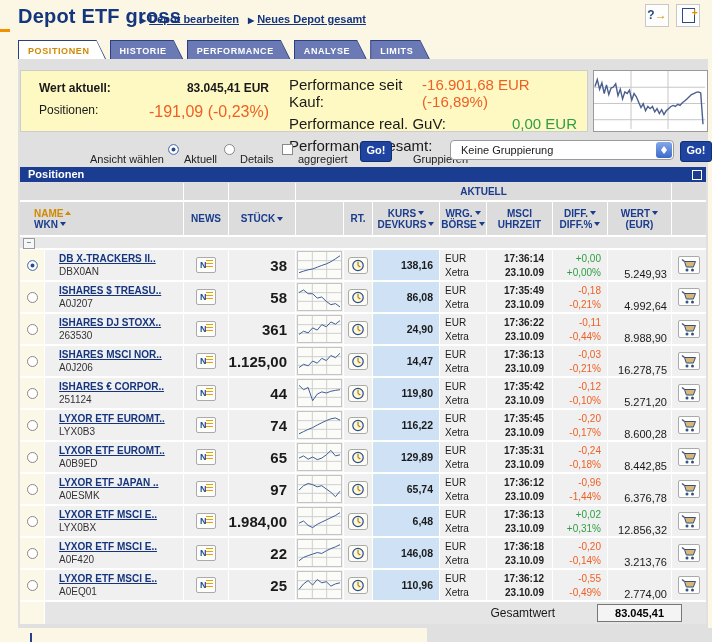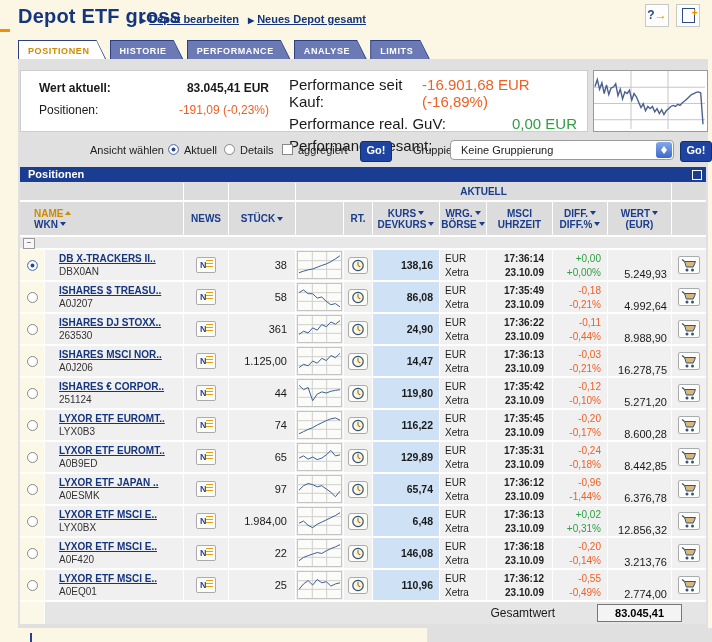--- a/index.html
+++ b/index.html
@@ -16,34 +16,34 @@
   
   .tabs{position:absolute;left:18px;top:40px;display:flex;gap:3px;}
   .tab-outer{clip-path:polygon(0 0,calc(100% - 10px) 0,100% 100%,0 100%);background:#2a4083;padding:1px 1px 0 1px;cursor:pointer;}
   .tab{clip-path:polygon(0 0,calc(100% - 9px) 0,100% 100%,0 100%);background:#6b7ab5;color:#fff;font-size:9px;font-weight:bold;letter-spacing:.6px;padding:5px 16px 4px 9px;}
   .tab-outer.active .tab{background:#fff;color:#d08a00;}
   
   .content{position:absolute;left:18px;top:59px;width:690px;height:569px;background:#e0e0e0;}
   .bottom-gray{position:absolute;left:427px;top:628px;width:285px;height:14px;background:#e0e0e0;}
   .bottom-tick{position:absolute;left:30px;top:633px;width:2px;height:9px;background:#26408f;}
   
-  .sumbox{position:absolute;left:2px;top:11px;width:566px;height:60px;background:#ffffff;border:1px solid #cdcdcd;}
+  .sumbox{position:absolute;left:2px;top:11px;width:566px;height:60px;background:#fef9c3;border:1px solid #cdcdcd;}
   .sum-left{position:absolute;left:18px;top:10px;width:230px;font-size:12px;color:#1a1a1a;}
   .sum-row{display:flex;justify-content:space-between;margin-bottom:8px;}
   .sum-label{font-weight:bold;}
   .sum-label.normal{font-weight:normal;}
   .sum-val{font-weight:bold;}
   .sum-right{position:absolute;left:268px;top:5px;width:288px;font-size:15px;color:#1a1a1a;}
   .perf-row{display:flex;justify-content:space-between;margin-bottom:5px;}
   .neg{color:#ee5f24;font-weight:normal;}
   .pos{color:#2f9e44;}
   .minichart{position:absolute;left:575px;top:11px;width:113px;height:60px;background:#fff;border:1px solid #9a9a9a;}
   
   .controls{position:absolute;left:0;top:80px;width:690px;height:24px;font-size:11px;color:#222;}
-  .controls .lbl{position:absolute;top:5px;}
+  .controls .lbl{position:absolute;top:14px;}
   .ctl-radio,.ctl-check{position:absolute;top:5px;width:11px;height:11px;margin:0;appearance:none;-webkit-appearance:none;background:#fff;border:1px solid #888;cursor:pointer;}
   .ctl-radio{border-radius:50%;}
   .ctl-radio:checked{box-shadow:inset 0 0 0 2.5px #fff;background:#2a4a8a;border-color:#6a8ac2;}
   .go-btn{position:absolute;top:2px;width:30px;height:19px;background:#1e43a0;color:#fff;border:1px solid #12306e;border-radius:3px;font-size:11px;font-weight:bold;text-align:center;line-height:17px;cursor:pointer;}
   .select{position:absolute;left:432px;top:1px;width:224px;height:20px;background:#fff;border:1px solid #9a9a9a;border-radius:4px;font-size:11px;line-height:18px;padding-left:10px;box-sizing:border-box;cursor:pointer;}
   .stepper{position:absolute;right:1px;top:1px;width:16px;height:16px;border-radius:3px;background:linear-gradient(#85a8ea,#3b6bc9);display:flex;flex-direction:column;align-items:center;justify-content:center;gap:1px;}
   .stp-up{width:0;height:0;border:3px solid transparent;border-bottom:4px solid #fff;margin-bottom:-1px;}
   .stp-dn{width:0;height:0;border:3px solid transparent;border-top:4px solid #fff;margin-top:0px;}
   
   .panelbar{position:absolute;left:2px;top:108px;width:686px;height:15px;background:#1b3d91;color:#fff;font-size:11px;font-weight:bold;line-height:15px;padding-left:8px;box-sizing:border-box;}
@@ -68,21 +68,21 @@
   .c-radio{background:#fbf8e8;display:flex;align-items:center;justify-content:center;}
   .row-radio{appearance:none;-webkit-appearance:none;width:11px;height:11px;border-radius:50%;border:1px solid #888;background:#fff;margin:0;cursor:pointer;}
   .row-radio:checked{background:#2a4a8a;box-shadow:inset 0 0 0 2.5px #fff;border-color:#6a8ac2;}
   .c-name{padding:3px 2px 0 14px;}
   .pos-link{color:#15357e;font-weight:bold;text-decoration:underline;cursor:pointer;display:block;white-space:nowrap;}
   .wkn{color:#333;margin-top:2px;}
   .c-news{display:flex;align-items:center;justify-content:center;}
   .newsbtn{position:relative;width:20px;height:16px;background:#fdfdfb;border:1px solid #aaa;border-radius:2px;cursor:pointer;}
   .nletter{position:absolute;left:3px;top:2px;font-size:9px;font-weight:bold;color:#2a4a8a;}
   .nlines{position:absolute;right:2px;top:2px;width:7px;height:7px;background:repeating-linear-gradient(#e8a000 0 1px,transparent 1px 3px);}
-  .c-stueck{display:flex;align-items:center;justify-content:flex-end;padding-right:8px;font-size:11px;}
+  .c-stueck{display:flex;align-items:center;justify-content:flex-end;padding-right:8px;font-size:15px;font-weight:bold;}
   .c-chart{display:flex;align-items:center;justify-content:center;}
   .sparkbox{background:#fbfbf8;border:1px solid #c4c4c4;line-height:0;}
   .c-rt{display:flex;align-items:center;justify-content:center;}
   .clockbtn{width:20px;height:17px;background:#fdfdf3;border:1px solid #aaa;border-radius:3px;padding:0;line-height:0;cursor:pointer;}
   .c-kurs{background:#cfe1f5;display:flex;align-items:center;justify-content:flex-end;padding-right:6px;font-weight:bold;font-size:10.5px;}
   .c-wrg{display:flex;flex-direction:column;justify-content:center;padding-left:5px;gap:3px;}
   .c-datum{display:flex;flex-direction:column;justify-content:center;align-items:flex-end;padding-right:8px;gap:3px;font-weight:bold;color:#222;}
   .c-diff{display:flex;flex-direction:column;justify-content:center;align-items:flex-end;padding-right:6px;gap:3px;}
   .c-wert{display:flex;align-items:flex-end;justify-content:flex-end;padding-right:4px;font-size:11px;}
   .c-cart{display:flex;align-items:center;justify-content:center;}
@@ -125,21 +125,21 @@
   <div class="content">
 
     <div class="sumbox">
       <div class="sum-left">
         <div class="sum-row">
           <span class="sum-label">Wert aktuell:</span>
           <span class="sum-val">83.045,41 EUR</span>
         </div>
         <div class="sum-row">
           <span class="sum-label normal">Positionen:</span>
-          <span class="neg" style="font-size:12px;">-191,09 (-0,23%)</span>
+          <span class="neg" style="font-size:16px;">-191,09 (-0,23%)</span>
         </div>
       </div>
       <div class="sum-right" id="perfbox">
           <div class="perf-row">
             <span>Performance seit Kauf:</span>
             <span class="neg">-16.901,68 EUR (-16,89%)</span>
           </div>
           <div class="perf-row">
             <span>Performance real. GuV:</span>
             <span class="pos">0,00 EUR</span>

